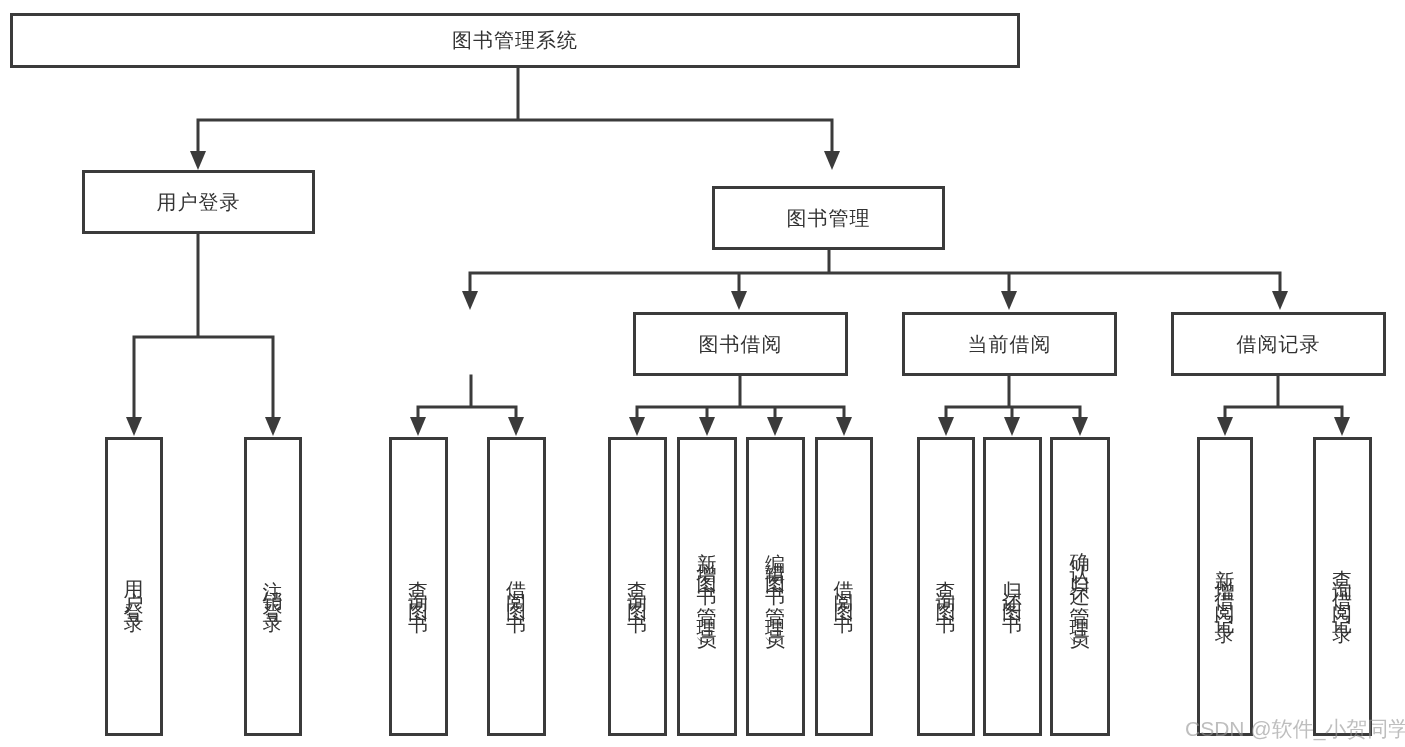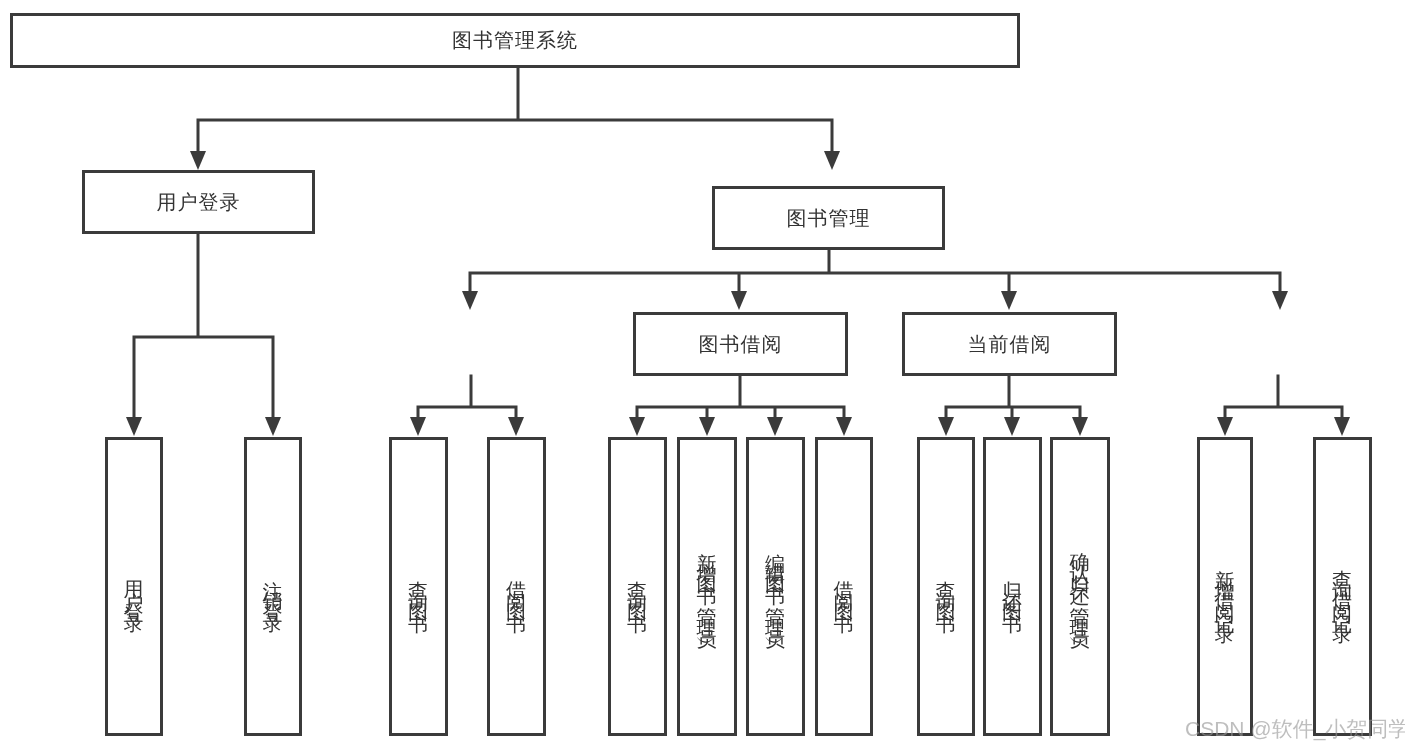--- a/index.html
+++ b/index.html
@@ -129,20 +129,23 @@
   <div class="node hnode" id="n-book-mgmt">
     <span>图书管理</span>
   </div>
 
   <div class="node hnode" id="n-book-borrow">
     <span>图书借阅</span>
   </div>
   <div class="node hnode" id="n-current-borrow">
     <span>当前借阅</span>
   </div>
+  <div class="node hnode" id="n-borrow-record">
+    <span>借阅记录</span>
+  </div>
 
   <div class="node vnode" id="v-ul-login">
     <span>用户登录</span>
   </div>
   <div class="node vnode" id="v-ul-logout">
     <span>注销登录</span>
   </div>
 
   <div class="node vnode" id="v-nb-query">
     <span>查询图书</span>

